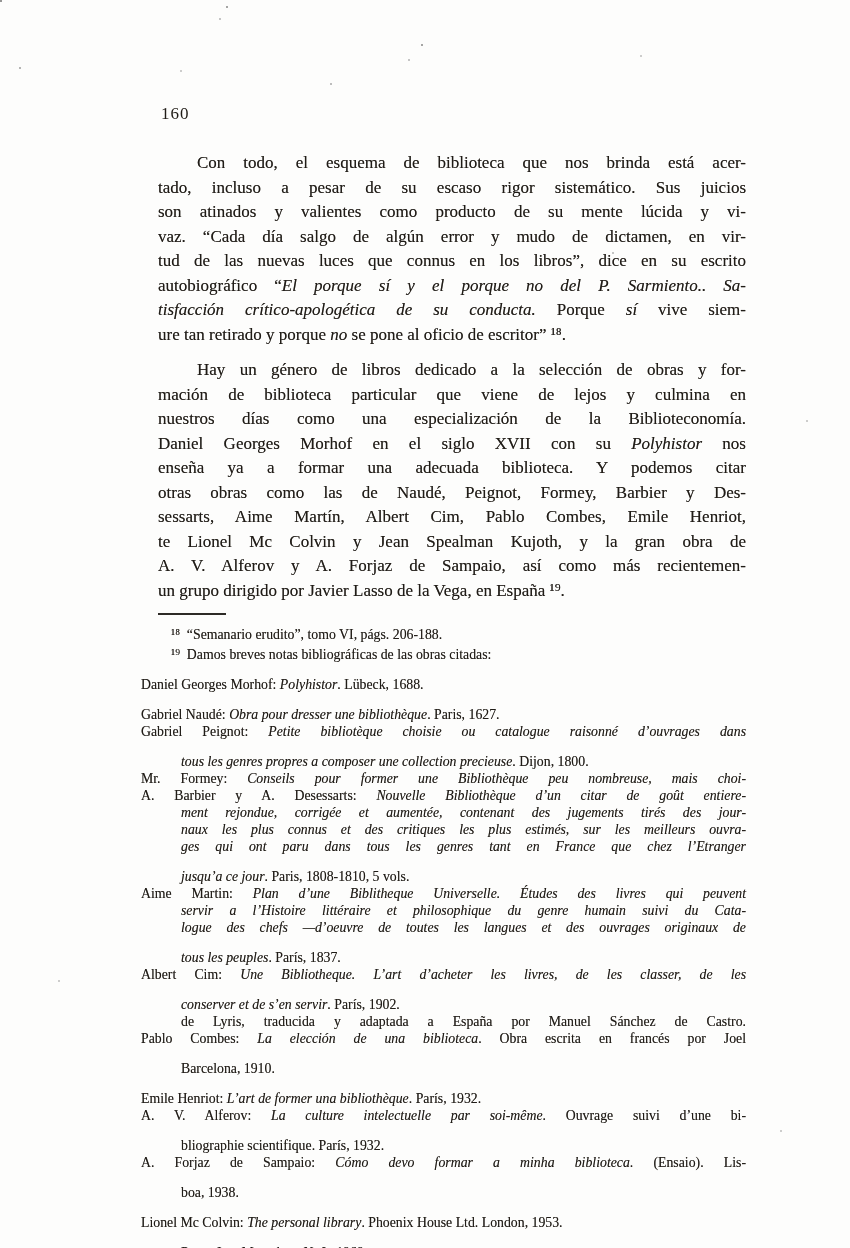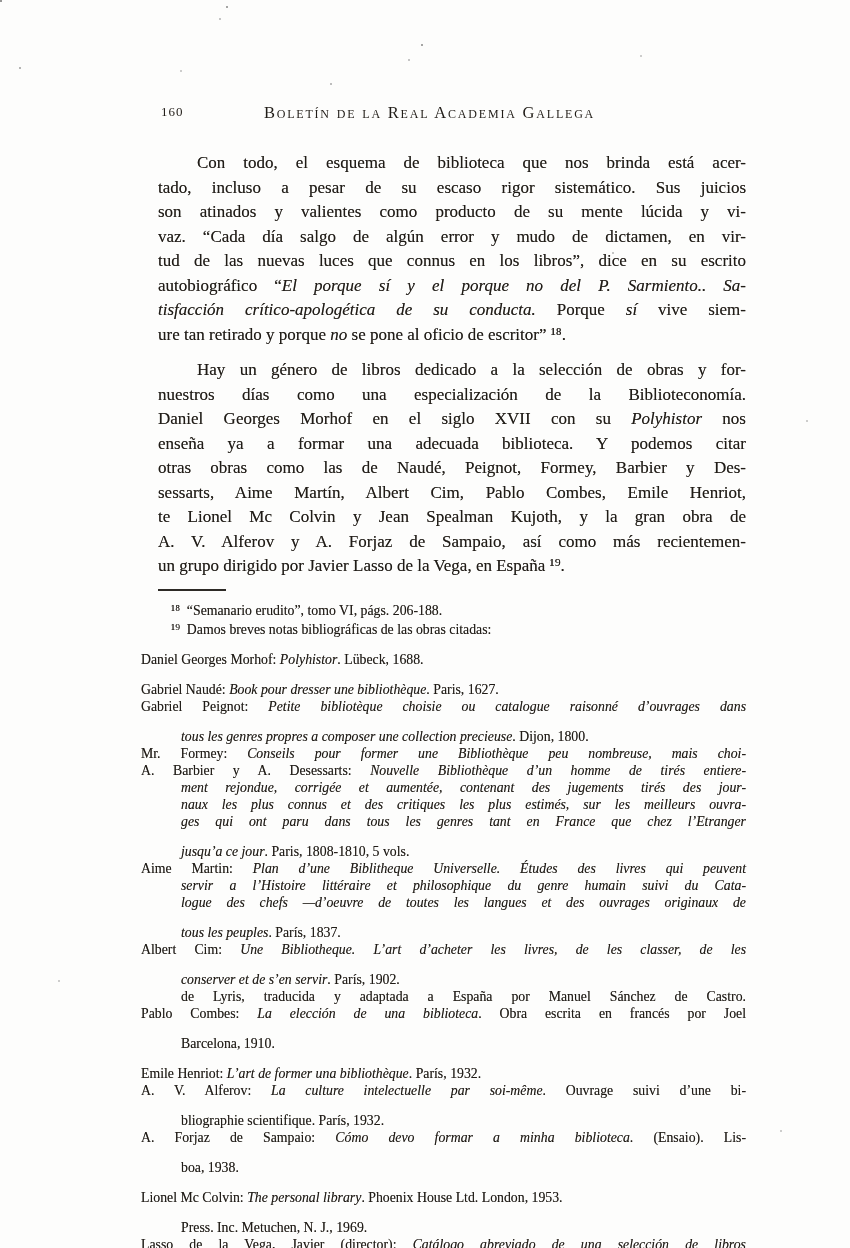--- a/index.html
+++ b/index.html
@@ -23,21 +23,21 @@
       330px 83px 0 0 rgba(40,40,40,.4),
       640px 55px 0 0 rgba(40,40,40,.3),
       612px 252px 0 0 rgba(40,40,40,.35),
       806px 420px 0 0 rgba(40,40,40,.3),
       58px 980px 0 0 rgba(40,40,40,.3),
       780px 1130px 0 0 rgba(40,40,40,.3);
   }
   .content{position:absolute;left:158px;top:103px;width:588px;}
   .header{position:relative;height:19px;}
   .pagenum{
-    position:absolute;left:3px;top:1px;font-size:13px;letter-spacing:1px;
+    position:absolute;left:3px;top:1px;font-size:17px;letter-spacing:1px;
   }
   .runtitle{
     position:absolute;left:30px;right:75px;top:0;text-align:center;
     font-variant:small-caps;font-size:16.5px;letter-spacing:1.8px;white-space:nowrap;
   }
   .body-text{margin-top:29px;text-shadow:0 0 .35px rgba(30,25,20,.55);}
   .para{margin:0;}
   .para + .para{margin-top:11px;}
   .line{
     font-size:17px;line-height:24.5px;
@@ -60,35 +60,35 @@
   i{font-style:italic;}
 </style>
 </head>
 <body style="--paper: #fdfdfc; --ink: #201c17;">
 
 <div class="page">
   <div class="specks"></div>
   <div class="content">
     <div class="header">
       <span class="pagenum">160</span>
-      <span class="runtitle">Boletín de la Real Academia Gallega</span>
     </div>
     <div class="body-text">
         <div class="para">
           <div class="line first">Con todo, el esquema de biblioteca que nos brinda está acer-</div>
           <div class="line">tado, incluso a pesar de su escaso rigor sistemático. Sus juicios</div>
           <div class="line">son atinados y valientes como producto de su mente lúcida y vi-</div>
           <div class="line">vaz. “Cada día salgo de algún error y mudo de dictamen, en vir-</div>
           <div class="line">tud de las nuevas luces que connus en los libros”, dice en su escrito</div>
           <div class="line">autobiográfico “<i>El porque sí y el porque no del P. Sarmiento.. Sa-</i></div>
           <div class="line"><i>tisfacción crítico-apologética de su conducta.</i> Porque <i>sí</i> vive siem-</div>
           <div class="line last">ure tan retirado y porque <i>no</i> se pone al oficio de escritor” ¹⁸.</div>
         </div>
         <div class="para">
           <div class="line first">Hay un género de libros dedicado a la selección de obras y for-</div>
+          <div class="line">mación de biblioteca particular que viene de lejos y culmina en</div>
           <div class="line">nuestros días como una especialización de la Biblioteconomía.</div>
           <div class="line">Daniel Georges Morhof en el siglo XVII con su <i>Polyhistor</i> nos</div>
           <div class="line">enseña ya a formar una adecuada biblioteca. Y podemos citar</div>
           <div class="line">otras obras como las de Naudé, Peignot, Formey, Barbier y Des-</div>
           <div class="line">sessarts, Aime Martín, Albert Cim, Pablo Combes, Emile Henriot,</div>
           <div class="line">te Lionel Mc Colvin y Jean Spealman Kujoth, y la gran obra de</div>
           <div class="line">A. V. Alferov y A. Forjaz de Sampaio, así como más recientemen-</div>
           <div class="line last">un grupo dirigido por Javier Lasso de la Vega, en España ¹⁹.</div>
         </div>
       </div>
@@ -96,31 +96,31 @@
     <div class="footnotes">
       <div>
           <div class="fn-line note">¹⁸ “Semanario erudito”, tomo VI, págs. 206-188.</div>
           <div class="fn-line note">¹⁹ Damos breves notas bibliográficas de las obras citadas:</div>
         </div>
       <div>
           <div class="fn-entry">
             <div class="fn-line last">Daniel Georges Morhof: <i>Polyhistor</i>. Lübeck, 1688.</div>
           </div>
           <div class="fn-entry">
-            <div class="fn-line last">Gabriel Naudé: <i>Book pour dresser une bibliothèque</i>. Paris, 1627.</div>
+            <div class="fn-line last">Gabriel Naudé: <i>Obra pour dresser une bibliothèque</i>. Paris, 1627.</div>
           </div>
           <div class="fn-entry">
             <div class="fn-line">Gabriel Peignot: <i>Petite bibliotèque choisie ou catalogue raisonné d’ouvrages dans</i></div>
             <div class="fn-line cont last"><i>tous les genres propres a composer une collection precieuse</i>. Dijon, 1800.</div>
           </div>
           <div class="fn-entry">
             <div class="fn-line">Mr. Formey: <i>Conseils pour former une Bibliothèque peu nombreuse, mais choi-</i></div>
           </div>
           <div class="fn-entry">
-            <div class="fn-line">A. Barbier y A. Desessarts: <i>Nouvelle Bibliothèque d’un homme de tirés entiere-</i></div>
+            <div class="fn-line">A. Barbier y A. Desessarts: <i>Nouvelle Bibliothèque d’un citar de goût entiere-</i></div>
             <div class="fn-line cont"><i>ment rejondue, corrigée et aumentée, contenant des jugements tirés des jour-</i></div>
             <div class="fn-line cont"><i>naux les plus connus et des critiques les plus estimés, sur les meilleurs ouvra-</i></div>
             <div class="fn-line cont"><i>ges qui ont paru dans tous les genres tant en France que chez l’Etranger</i></div>
             <div class="fn-line cont last"><i>jusqu’a ce jour</i>. Paris, 1808-1810, 5 vols.</div>
           </div>
           <div class="fn-entry">
             <div class="fn-line">Aime Martin: <i>Plan d’une Biblitheque Universelle. Études des livres qui peuvent</i></div>
             <div class="fn-line cont"><i>servir a l’Histoire littéraire et philosophique du genre humain suivi du Cata-</i></div>
             <div class="fn-line cont"><i>logue des chefs —d’oeuvre de toutes les langues et des ouvrages originaux de</i></div>
             <div class="fn-line cont last"><i>tous les peuples</i>. París, 1837.</div>

